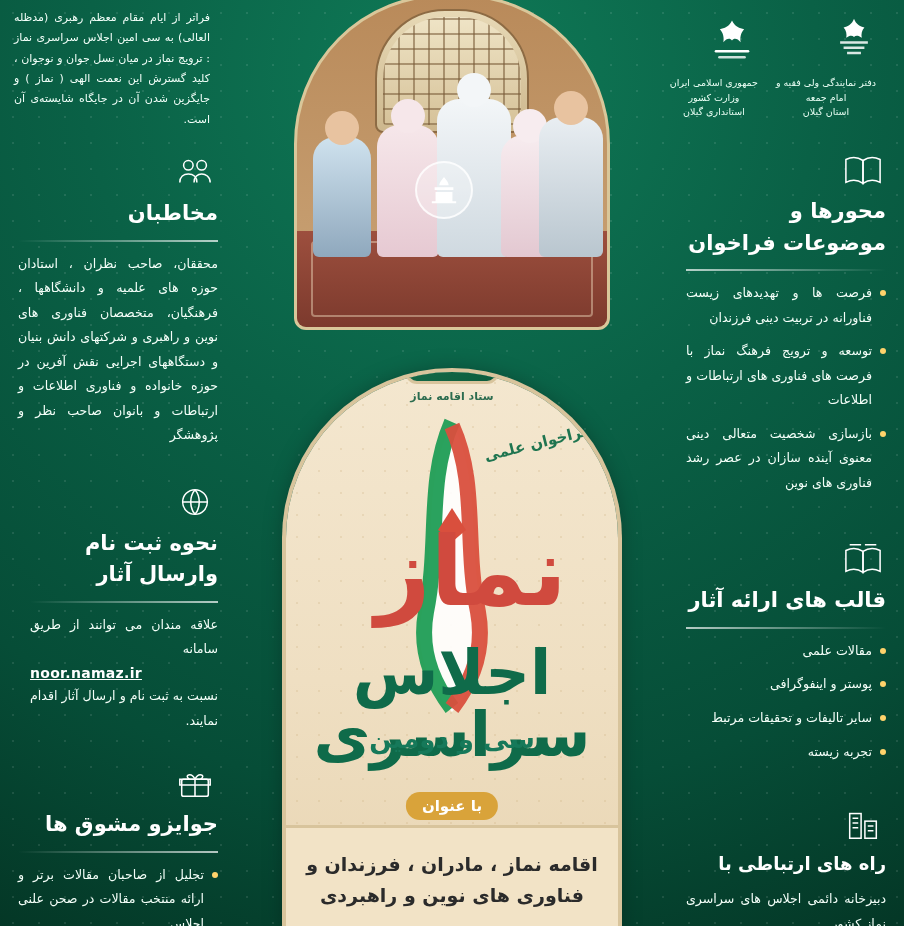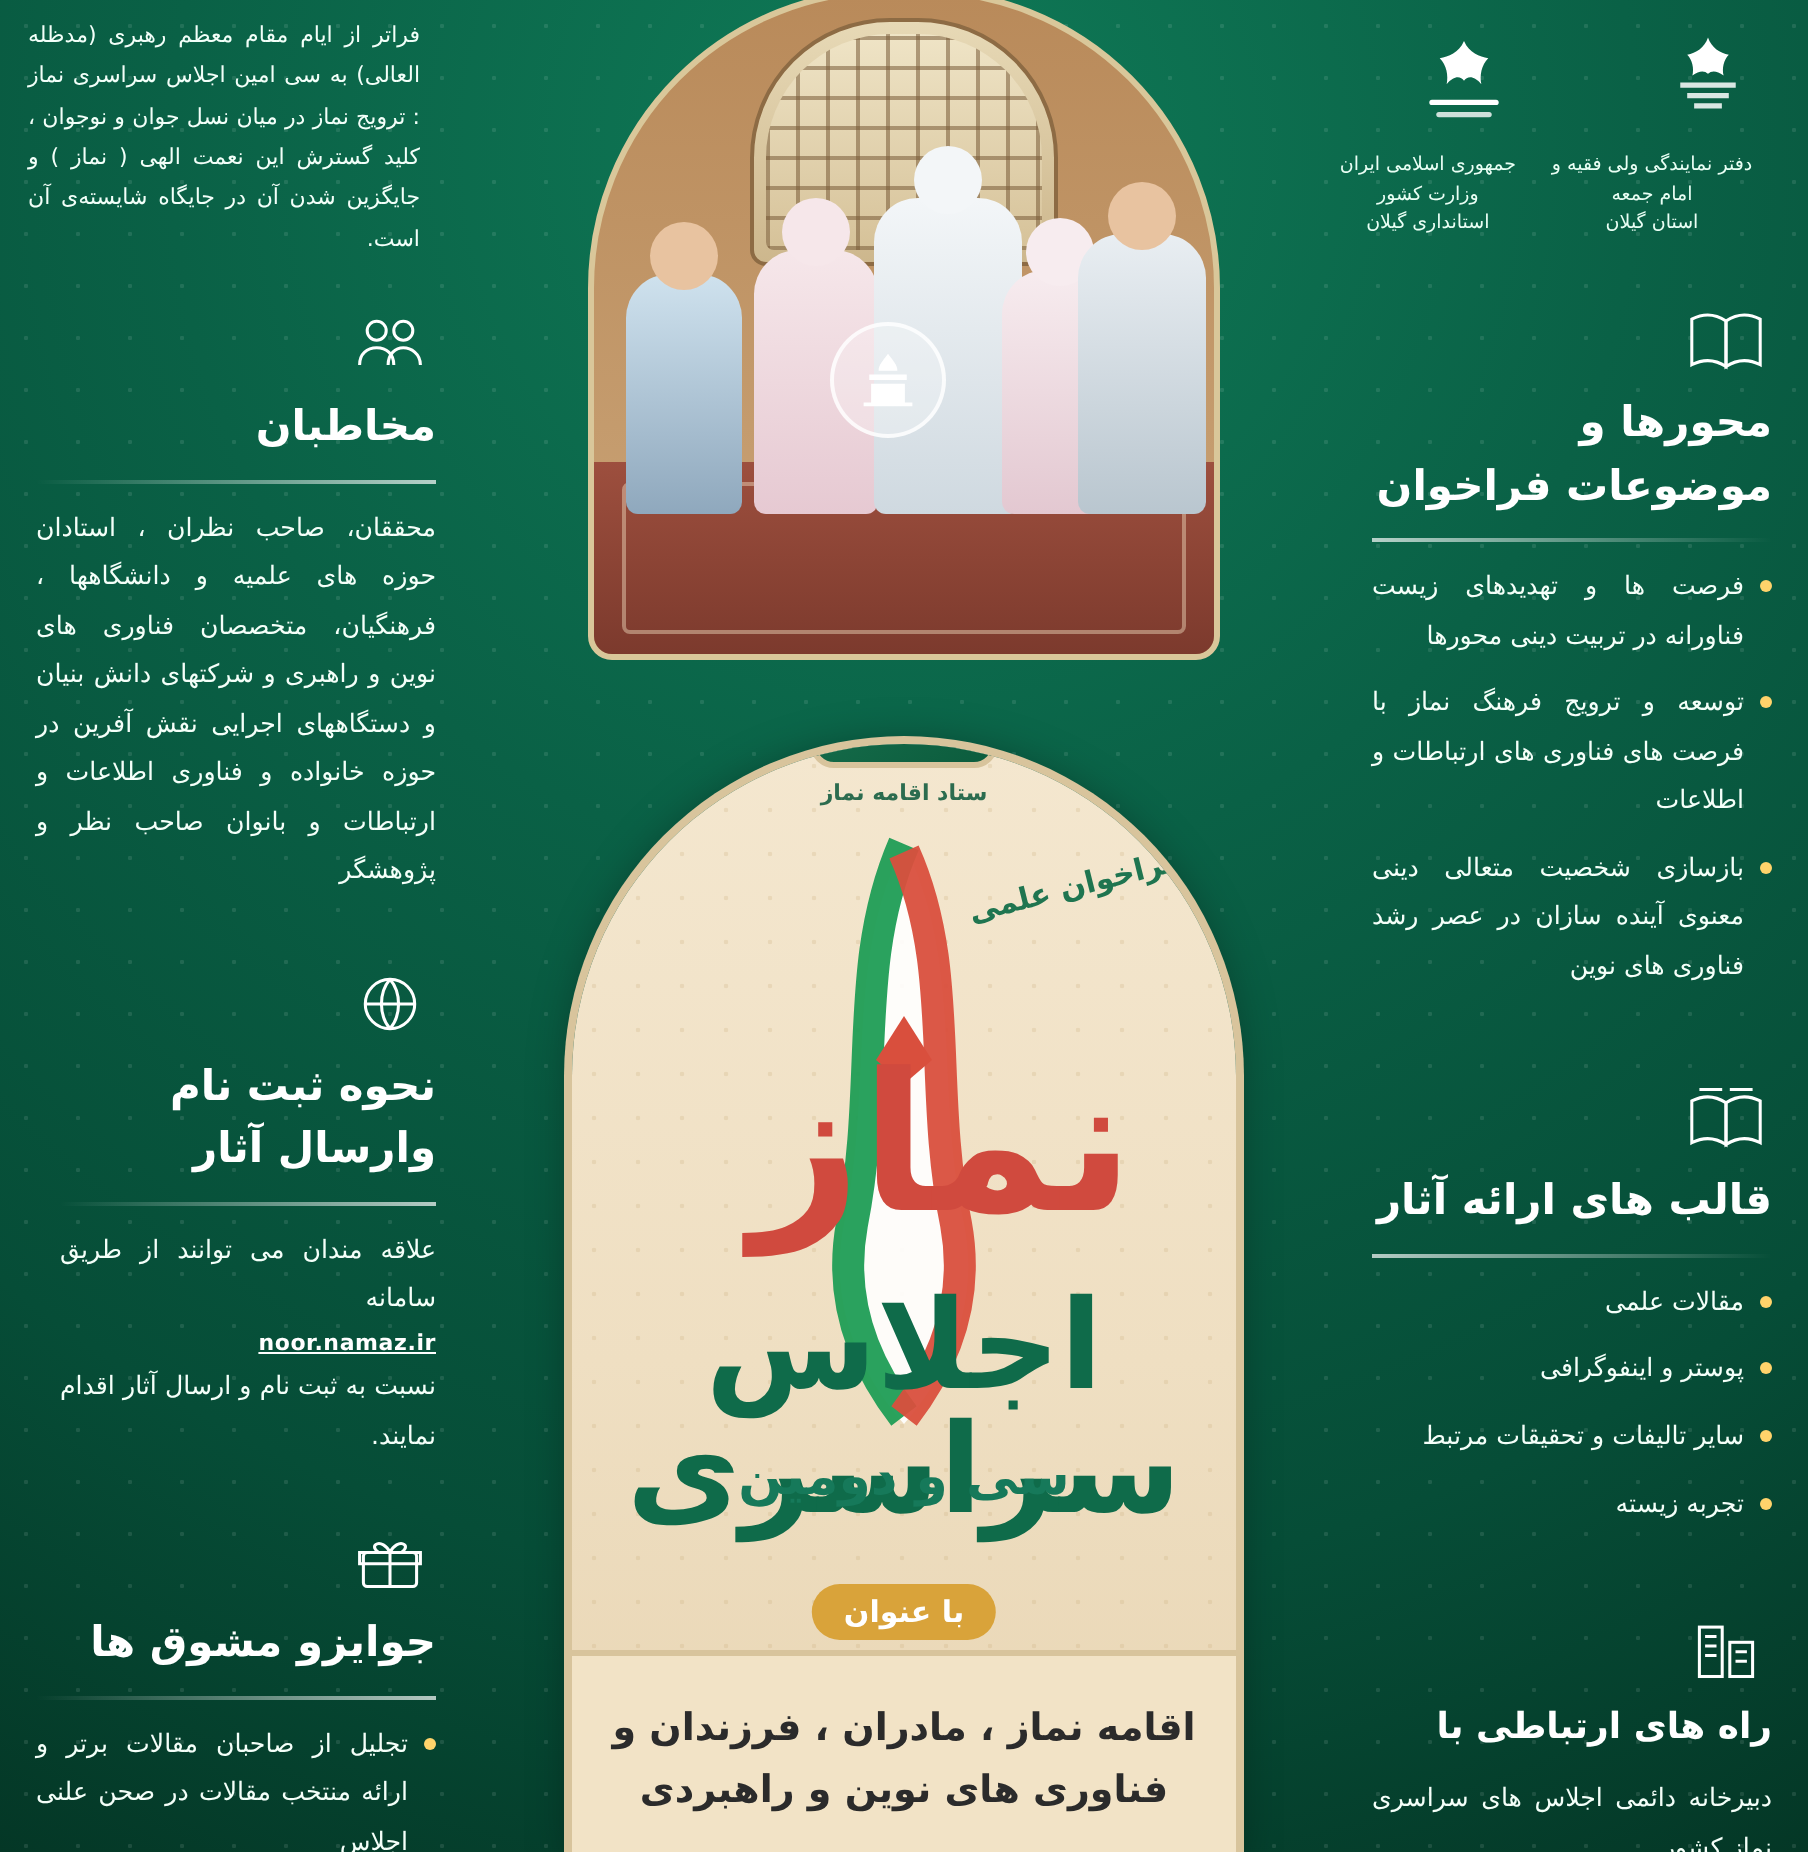--- a/index.html
+++ b/index.html
@@ -112,21 +112,21 @@
   .col-right .sec-head{text-align:right;}
   .rule{height:2px;background:linear-gradient(90deg,rgba(255,255,255,.7),rgba(255,255,255,0));
     margin:4px 0 10px;}
   .col-left .rule{background:linear-gradient(270deg,rgba(255,255,255,.7),rgba(255,255,255,0));}
   ul.items{list-style:none;margin:0;padding:0;}
   ul.items li{font-size:12.6px;line-height:1.95;color:#f4fff9;margin-bottom:9px;
     padding-right:14px;position:relative;text-align:justify;}
   ul.items li:before{content:"";position:absolute;right:0;top:9px;width:6px;height:6px;
     border-radius:50%;background:#ffd36b;}
   .para{font-size:12.6px;line-height:1.95;color:#f4fff9;text-align:justify;}
-  .site{display:block;text-align:right;font-size:11px;font-weight:bold;color:#ffffff;
+  .site{display:block;text-align:left;font-size:14px;font-weight:bold;color:#ffffff;
     letter-spacing:.3px;margin:3px 0;}
   .sec-head.small{font-size:18px;}
 </style>
 </head>
 <body>
 
 <div class="poster">
   <div class="dots"></div>
 
   <div class="top-logos">
@@ -231,21 +231,21 @@
     <div class="sec">
       <div class="sec-icon">
         <svg viewBox="0 0 40 34">
             <path d="M2 6c6-3 12-3 18 1v24c-6-4-12-4-18-1z"></path>
             <path d="M38 6c-6-3-12-3-18 1v24c6-4 12-4 18-1z"></path>
           </svg>
       </div>
       <div class="sec-head">محورها و موضوعات فراخوان</div>
       <div class="rule"></div>
       <ul class="items">
-        <li>فرصت ها و تهدیدهای زیست فناورانه در تربیت دینی محورها</li>
+        <li>فرصت ها و تهدیدهای زیست فناورانه در تربیت دینی فرزندان</li>
         <li>توسعه و ترویج فرهنگ نماز با فرصت های فناوری های ارتباطات و اطلاعات</li>
         <li>بازسازی شخصیت متعالی دینی معنوی آینده سازان در عصر رشد فناوری های نوین</li>
       </ul>
     </div>
 
     <div class="sec" style="margin-top:44px;">
       <div class="sec-icon">
         <svg viewBox="0 0 40 34">
             <path d="M2 8c6-3 12-3 18 1v22c-6-4-12-4-18-1z"></path>
             <path d="M38 8c-6-3-12-3-18 1v22c6-4 12-4 18-1z"></path>

